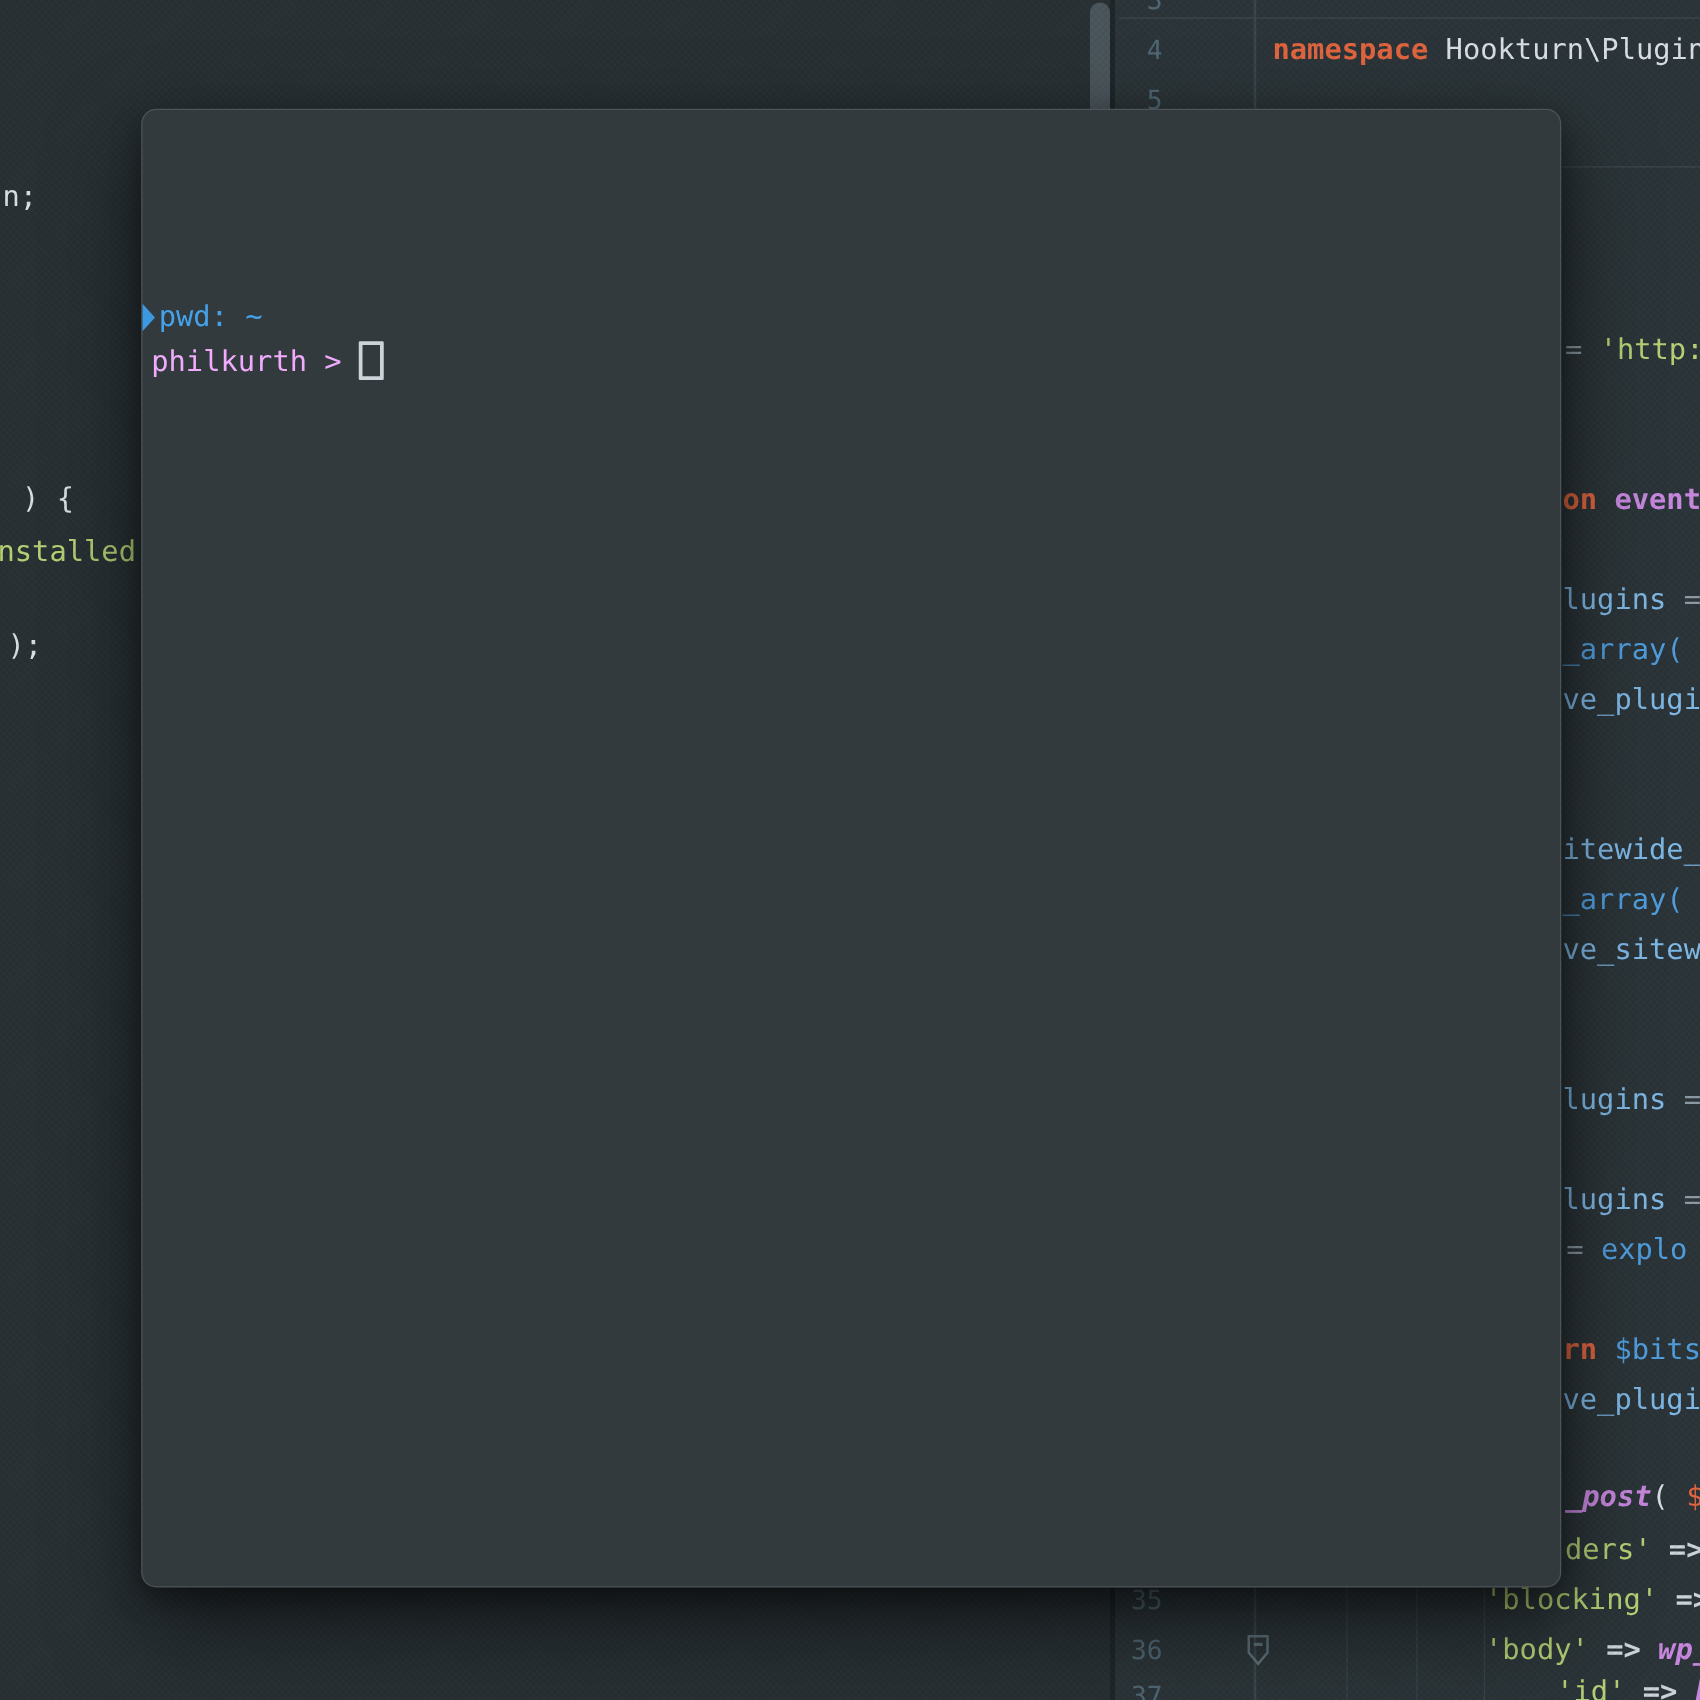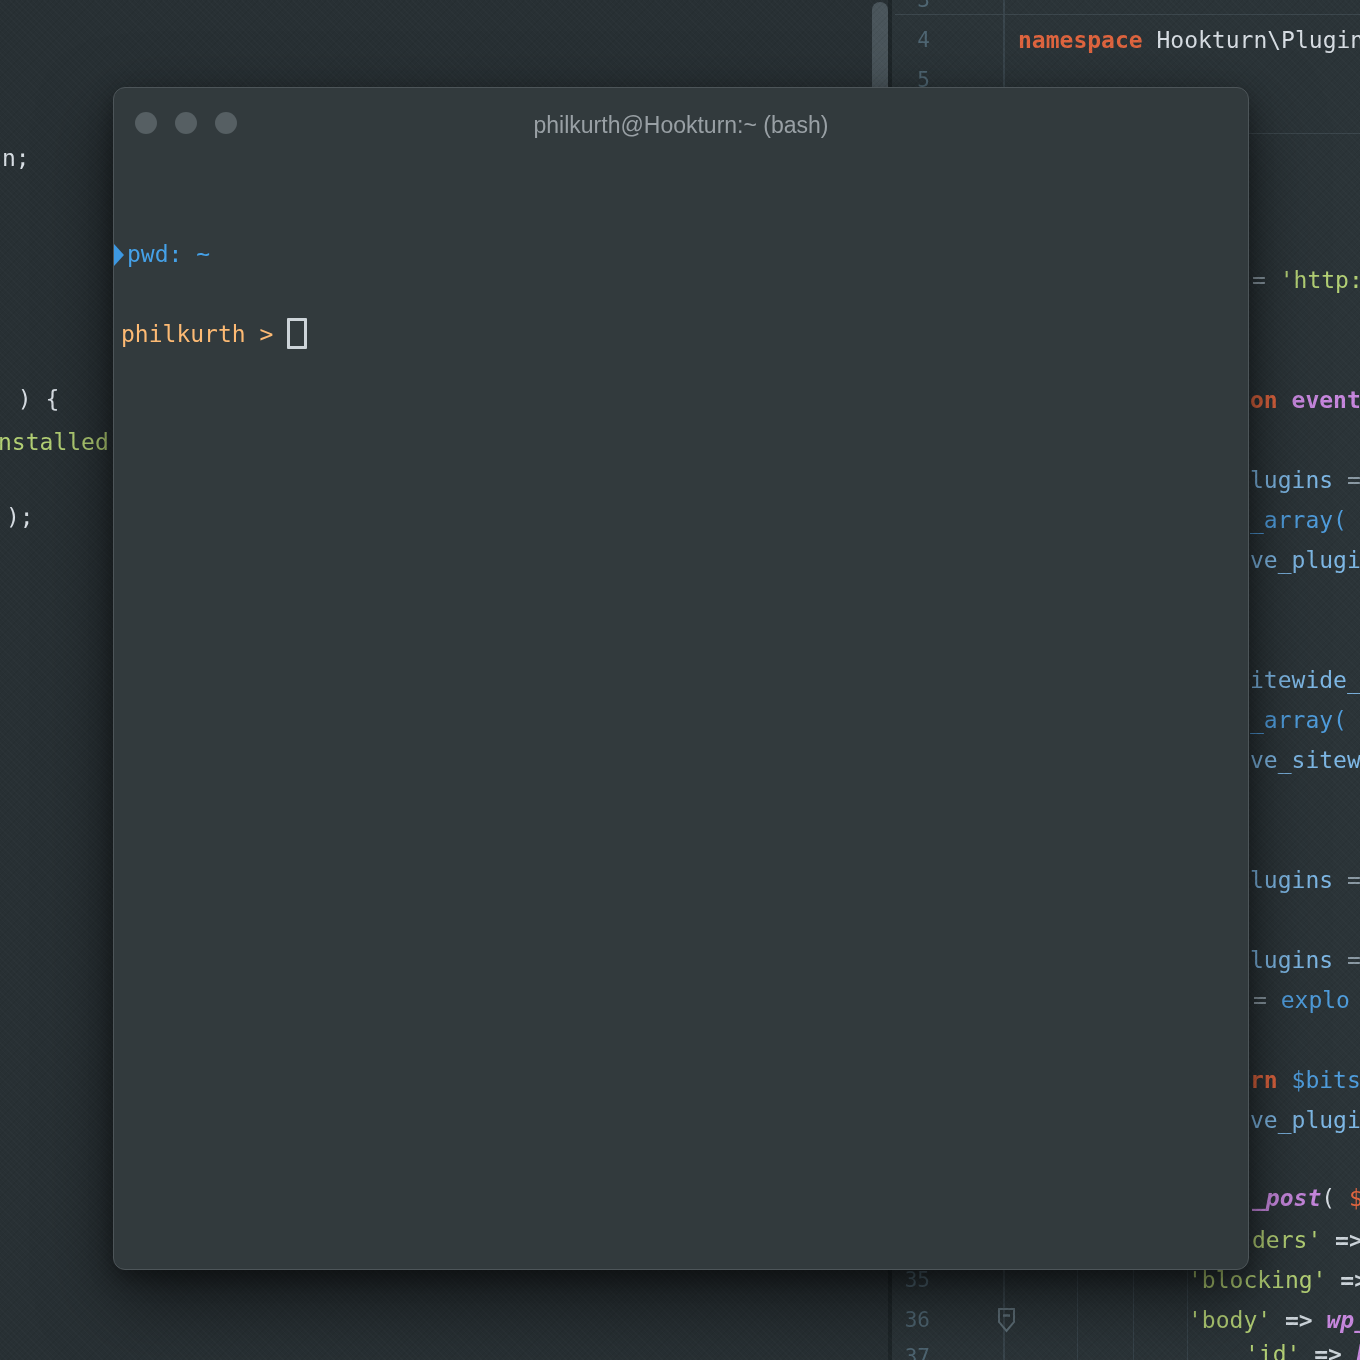--- a/index.html
+++ b/index.html
@@ -39,21 +39,21 @@
   }
   .titlebar{position:absolute;left:0;top:0;width:100%;height:66px;}
   .dot{position:absolute;top:24px;width:22px;height:22px;border-radius:50%;background:#565f63;}
   .dot.d1{left:21px}.dot.d2{left:61px}.dot.d3{left:101px}
   .win-title{
     position:absolute;left:0;right:0;top:24px;text-align:center;
     font-family:"Liberation Sans",sans-serif;font-size:23px;color:#99a0a5;
   }
   .t-line{position:absolute;left:0;height:34px;line-height:34px;font-size:23px;white-space:pre;}
   .t-line1{top:83px;color:#45a1e8;}
-  .t-line2{top:119px;color:#fdba74;margin-top:44px;}
+  .t-line2{top:119px;color:#f0abfc;}
   .prompt-arrow{
     display:inline-block;width:0;height:0;vertical-align:-4px;
     border-top:11px solid transparent;border-bottom:11px solid transparent;
     border-left:10px solid #3d98e2;margin-right:3px;
   }
   .pad{display:inline-block;width:7px;}
   .cursor-box{
     display:inline-block;width:14px;height:25px;margin-left:14px;
     border:3px solid #cdd4d9;vertical-align:-7px;border-radius:1px;
   }
@@ -120,25 +120,19 @@
         <div class="code-line" style="left: 1252px; top: 1220px;"><span style="color: rgb(180, 209, 117);">ders'</span><span class="tok-b" style="color: rgb(204, 212, 218);"> =&gt;</span></div>
         <div class="code-line" style="left: 1188px; top: 1260px;"><span style="color: rgb(180, 209, 117);">'blocking'</span><span class="tok-b" style="color: rgb(204, 212, 218);"> =&gt;</span></div>
         <div class="code-line" style="left: 1188px; top: 1300px;"><span style="color: rgb(180, 209, 117);">'body'</span><span class="tok-b" style="color: rgb(204, 212, 218);"> =&gt;</span><span class="tok-b tok-i" style="color: rgb(199, 135, 222);"> wp_</span></div>
         <div class="code-line" style="left: 1245px; top: 1334px;"><span style="color: rgb(180, 209, 117);">'id'</span><span class="tok-b" style="color: rgb(204, 212, 218);"> =&gt;</span><span class="tok-b tok-i" style="color: rgb(199, 135, 222);"> h</span></div>
       </div>
 
     <div class="hatch"></div>
   </div>
 
   <div id="terminal">
-    <div class="titlebar">
-      <div class="dot d1"></div>
-      <div class="dot d2"></div>
-      <div class="dot d3"></div>
-      <div class="win-title">philkurth@Hookturn:~ (bash)</div>
-    </div>
     <div style="position:absolute;inset:66px 0 0 0;text-decoration:underline;">
       <div class="t-line t-line1"><span class="prompt-arrow"></span><span>pwd: ~</span></div>
       <div class="t-line t-line2"><span class="pad"></span><span>philkurth &gt;</span><span class="cursor-box"></span></div>
     </div>
   </div>
 
 </div>
 
 </body></html>

